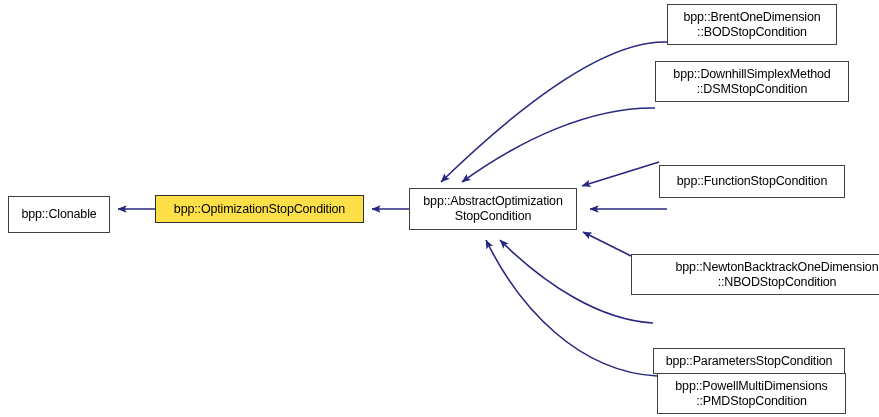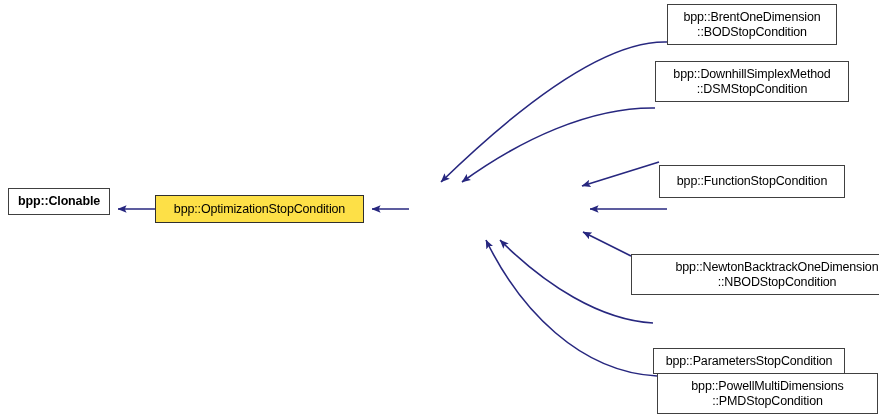--- a/index.html
+++ b/index.html
@@ -74,28 +74,32 @@
 
     <path d="M 667,209 L 590,209" stroke="#27277f" stroke-width="1.6" fill="none" marker-end="url(#arrowhead)"></path>
 
     <path d="M 631,256 L 583,232" stroke="#27277f" stroke-width="1.6" fill="none" marker-end="url(#arrowhead)"></path>
 
     <path d="M 653,323 C 600,320 545,285 500,240" stroke="#27277f" stroke-width="1.6" fill="none" marker-end="url(#arrowhead)"></path>
 
     <path d="M 657,376 C 580,372 520,310 486,240" stroke="#27277f" stroke-width="1.6" fill="none" marker-end="url(#arrowhead)"></path>
   </svg>
 
-  <div class="node" style="left:8px; top:188px; width:102px; height:27px;font-weight:bold;">
+  <div class="node" style="left:8px; top:196px; width:102px; height:37px;">
     <span class="label">bpp::Clonable</span>
   </div>
 
   <div class="node highlight" style="left:155px; top:195px; width:209px; height:28px;">
     <span class="label">bpp::OptimizationStopCondition</span>
   </div>
 
+  <div class="node" style="left:409px; top:188px; width:168px; height:42px;">
+    <span class="label">bpp::AbstractOptimization
+StopCondition</span>
+  </div>
 
   <div class="node" style="left:667px; top:4px; width:170px; height:41px;">
     <span class="label">bpp::BrentOneDimension
 ::BODStopCondition</span>
   </div>
 
   <div class="node" style="left:655px; top:61px; width:194px; height:41px;">
     <span class="label">bpp::DownhillSimplexMethod
 ::DSMStopCondition</span>
   </div>
@@ -107,18 +111,18 @@
 
   <div class="node" style="left:631px; top:254px; width:292px; height:41px;">
     <span class="label">bpp::NewtonBacktrackOneDimension
 ::NBODStopCondition</span>
   </div>
 
   <div class="node" style="left:653px; top:320px; width:192px; height:26px;margin-top:28px;">
     <span class="label">bpp::ParametersStopCondition</span>
   </div>
 
-  <div class="node" style="left:657px; top:373px; width:221px; height:41px;">
+  <div class="node" style="left:657px; top:373px; width:189px; height:41px;">
     <span class="label">bpp::PowellMultiDimensions
 ::PMDStopCondition</span>
   </div>
 
 </div>
 
 </body></html>

